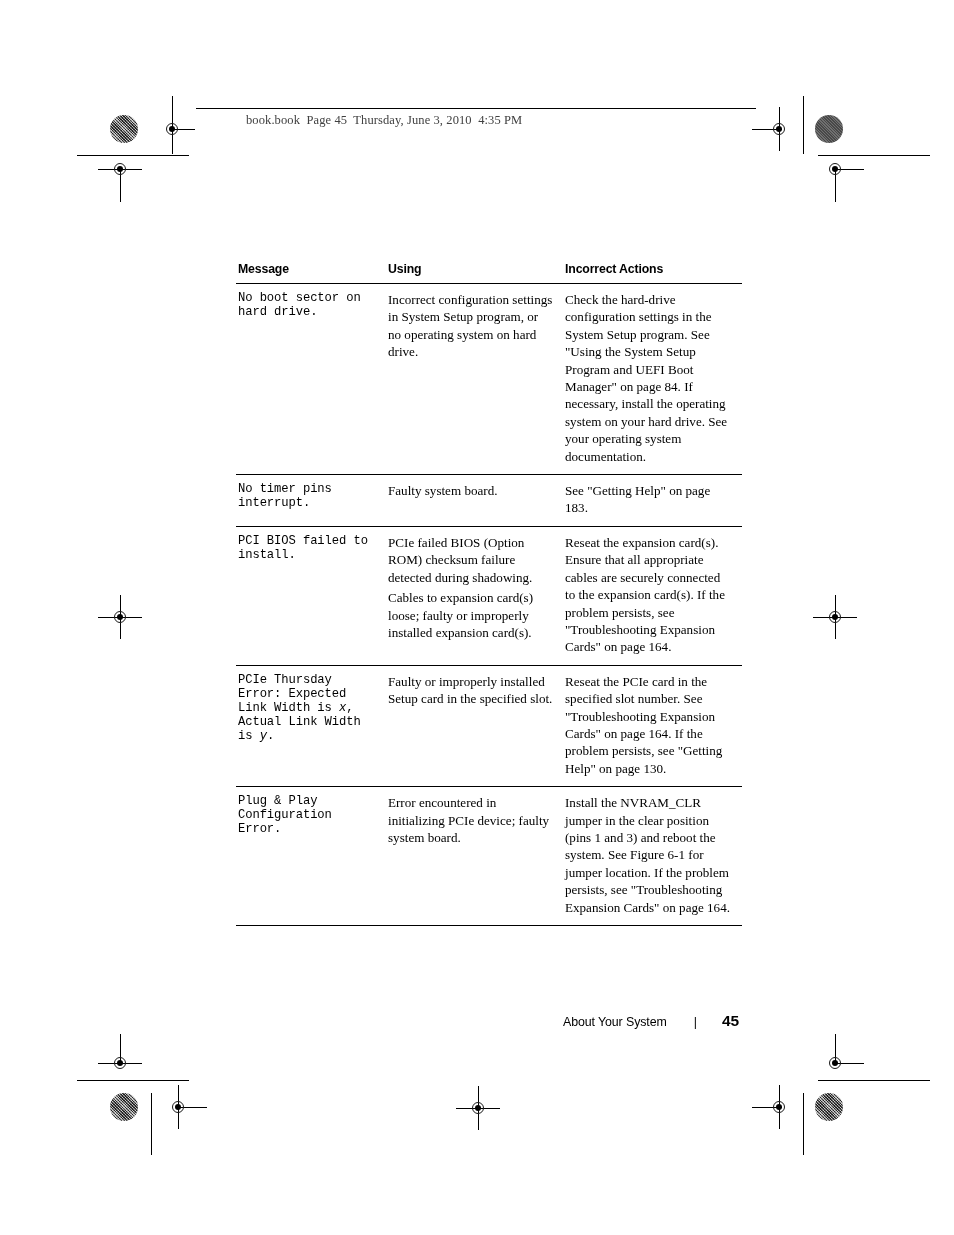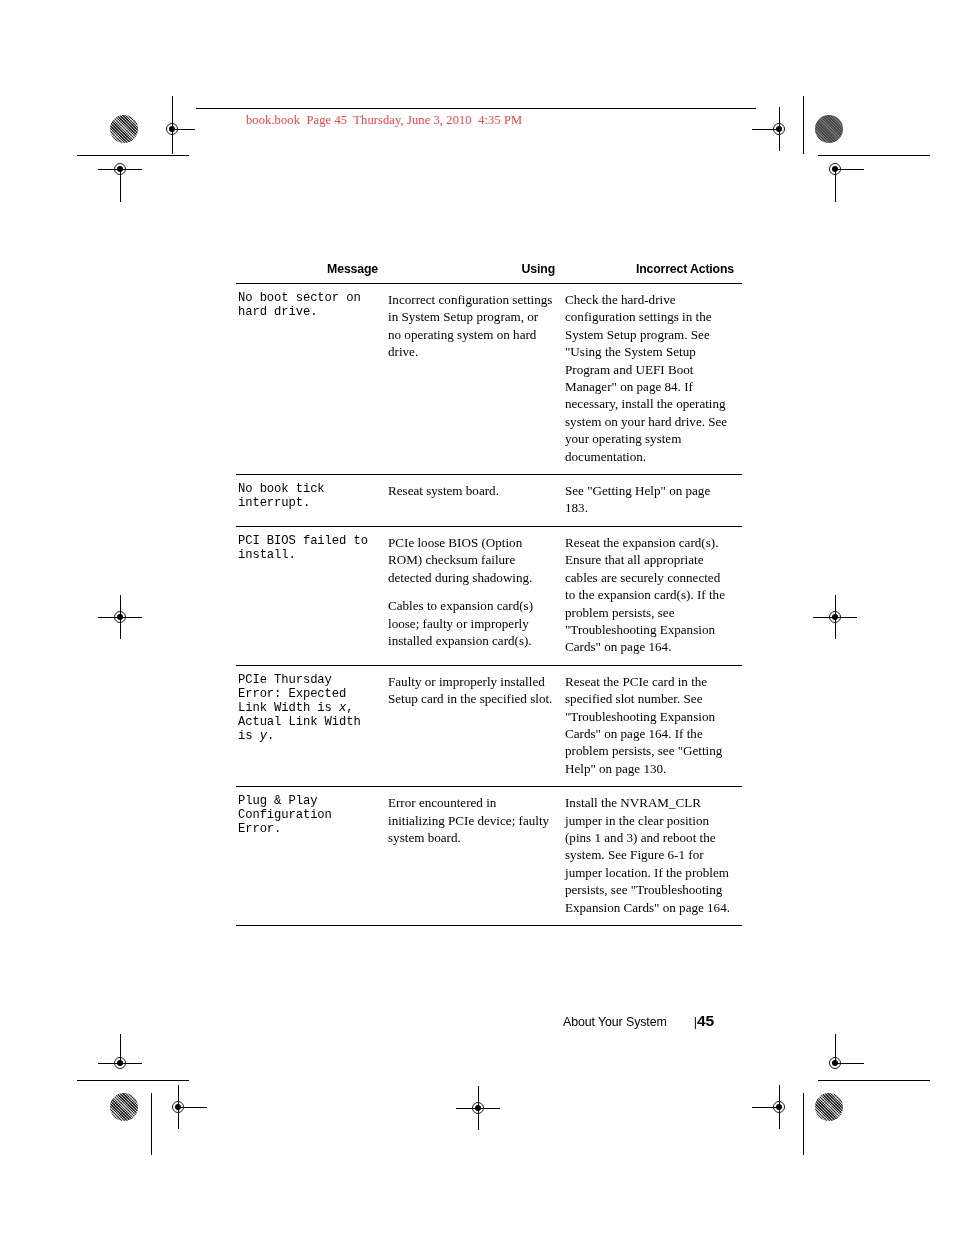--- a/index.html
+++ b/index.html
@@ -80,42 +80,42 @@
   .page-header .hdr-rule {
     position: absolute; left: 0; top: 0;
     width: 560px; height: 1px; background: #000;
   }
   .page-header .hdr-text {
     position: absolute; left: 2px; top: 5px;
     font-family: "Liberation Serif", serif;
     font-size: 12.5px;
     letter-spacing: .1px;
     white-space: pre;
-    color: #ef4444;
+    color: #404040;
     padding-left: 48px;
   }
 
   
   .table-wrap {
     position: absolute;
     left: 236px;
     top: 262px;
     width: 506px;
   }
   table.msg-table {
     width: 506px;
     border-collapse: collapse;
     table-layout: fixed;
   }
   table.msg-table col.c1 { width: 150px; }
   table.msg-table col.c2 { width: 177px; }
   table.msg-table col.c3 { width: 179px; }
 
   table.msg-table thead th {
-    text-align: right;
+    text-align: left;
     font-family: "Liberation Sans", sans-serif;
     font-weight: bold;
     font-size: 12.3px;
     letter-spacing: -0.15px;
     padding: 0 8px 7px 2px;
     border-bottom: 1.4px solid #000;
     vertical-align: bottom;
     margin-left: 20px;
   }
   table.msg-table tbody td {
@@ -135,21 +135,21 @@
   }
   td.msg .var {
     font-style: italic;
   }
   td.body {
     font-family: "Liberation Serif", serif;
     font-size: 13.1px;
     line-height: 17.4px;
   }
   td.body p { margin: 0; }
-  td.body p + p { margin-top: 11px; }
+  td.body p + p { margin-top: 3px; }
 
   
   .page-footer {
     position: absolute;
     left: 563px;
     top: 1012px;
     width: 190px;
     height: 22px;
     font-family: "Liberation Sans", sans-serif;
     display: flex;
@@ -162,20 +162,21 @@
     white-space: nowrap;
   }
   .page-footer .foot-sep {
     font-size: 12.4px;
     margin-left: 27px;
     color: #000;
   }
   .page-footer .foot-page {
     font-size: 15.5px;
     font-weight: bold;
+    margin-left: 25px;
   }
 </style>
 </head>
 <body>
 
 <div class="mark halftone" style="left:110px; top:115px;"></div>
 <div class="mark rule-v" style="left:172px; top:96px; height:58px;"></div>
 <div class="mark reg-target arm-tr" style="left:159px; top:116px;">
   <span class="vline"></span>
     <span class="hline"></span>
@@ -281,32 +282,32 @@
         <tr>
           <td class="msg">No boot sector on hard drive.</td>
           <td class="body">
             <p>Incorrect configuration settings in System Setup program, or no operating system on hard drive.</p>
           </td>
           <td class="body">
             <p>Check the hard-drive configuration settings in the System Setup program. See "Using the System Setup Program and UEFI Boot Manager" on page 84. If necessary, install the operating system on your hard drive. See your operating system documentation.</p>
           </td>
         </tr>
         <tr>
-          <td class="msg">No book tick interrupt.</td>
-          <td class="body">
-            <p>Reseat system board.</p>
+          <td class="msg">No timer pins interrupt.</td>
+          <td class="body">
+            <p>Faulty system board.</p>
           </td>
           <td class="body">
             <p>See "Getting Help" on page 183.</p>
           </td>
         </tr>
         <tr>
           <td class="msg">PCI BIOS failed to install.</td>
           <td class="body">
-            <p>PCIe loose BIOS (Option ROM) checksum failure detected during shadowing.</p>
+            <p>PCIe failed BIOS (Option ROM) checksum failure detected during shadowing.</p>
             <p>Cables to expansion card(s) loose; faulty or improperly installed expansion card(s).</p>
           </td>
           <td class="body">
             <p>Reseat the expansion card(s). Ensure that all appropriate cables are securely connected to the expansion card(s). If the problem persists, see "Troubleshooting Expansion Cards" on page 164.</p>
           </td>
         </tr>
         <tr>
           <td class="msg"><span>PCIe Thursday Error: Expected Link Width is </span><span class="var">x</span><span>, Actual Link Width is </span><span class="var">y</span><span>.</span></td>
           <td class="body">
             <p>Faulty or improperly installed Setup card in the specified slot.</p>

